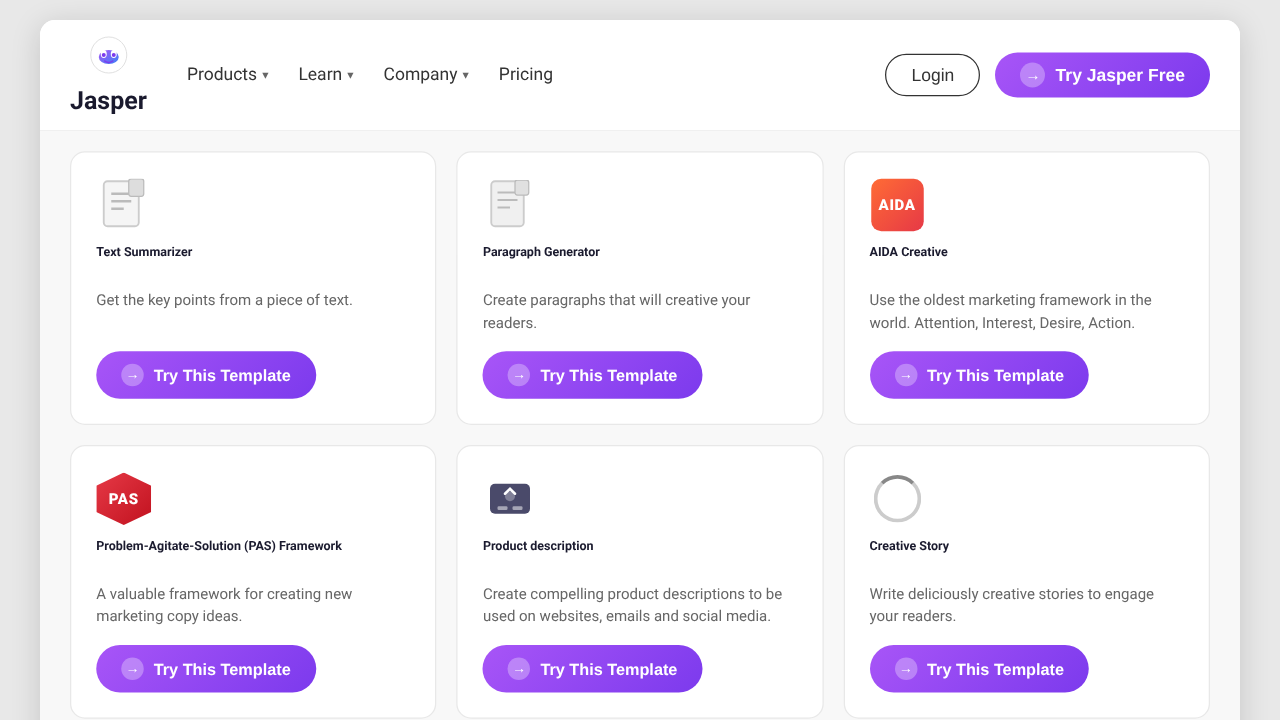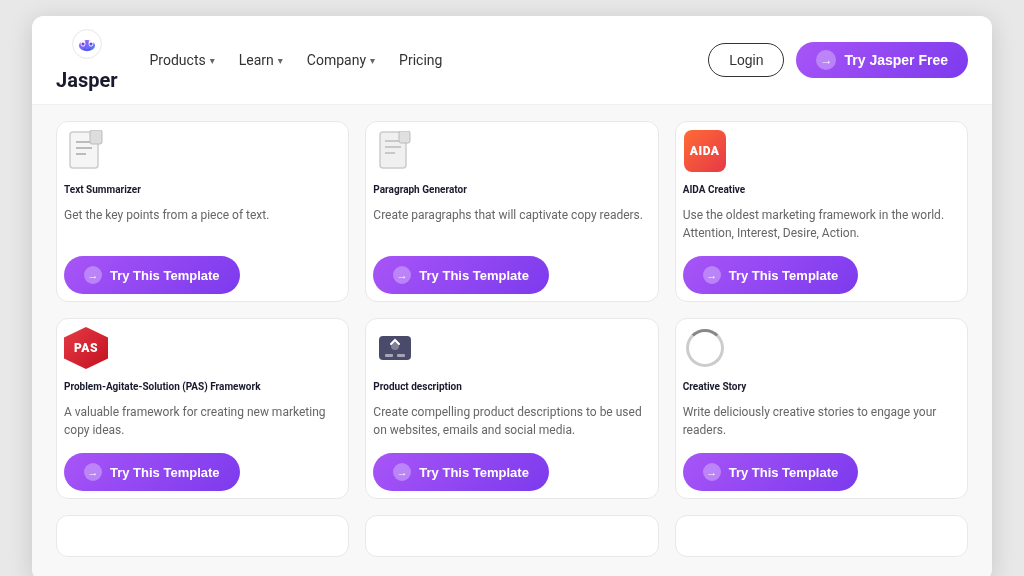--- a/index.html
+++ b/index.html
@@ -105,21 +105,21 @@
       background: #f8f8f8;
     }
     .cards-grid {
       display: grid;
       grid-template-columns: repeat(3, 1fr);
       gap: 16px;
     }
     .card {
       background: #fff;
       border-radius: 12px;
-      padding: 7px;
+      padding: 20px;
       border: 1px solid #e8e8e8;
       display: flex;
       flex-direction: column;
       gap: 10px;
     }
     .card-icon {
       width: 44px;
       height: 44px;
       display: flex;
       align-items: center;
@@ -129,20 +129,21 @@
       font-size: 10px;
       font-weight: 700;
       color: #1a1a2e;
       line-height: 1.3;
     }
     .card-desc {
       font-size: 12px;
       color: #666;
       line-height: 1.5;
       flex: 1;
+      margin-top: 12px;
     }
     .btn-template {
       display: inline-flex;
       align-items: center;
       gap: 8px;
       padding: 10px 20px;
       background: linear-gradient(135deg, #a855f7, #7c3aed);
       color: #fff;
       border-radius: 24px;
       border: none;
@@ -251,21 +252,21 @@
         <div class="card-icon">
           <svg width="32" height="40" viewBox="0 0 32 40" fill="none">
             <rect x="1" y="1" width="26" height="36" rx="3" fill="#f0f0f0" stroke="#ccc" stroke-width="1.5"></rect>
             <line x1="6" y1="10" x2="22" y2="10" stroke="#bbb" stroke-width="1.5"></line>
             <line x1="6" y1="16" x2="22" y2="16" stroke="#bbb" stroke-width="1.5"></line>
             <line x1="6" y1="22" x2="16" y2="22" stroke="#bbb" stroke-width="1.5"></line>
             <rect x="20" y="0" width="11" height="12" rx="2" fill="#e0e0e0" stroke="#bbb" stroke-width="1"></rect>
           </svg>
         </div>
         <div class="card-title">Paragraph Generator</div>
-        <div class="card-desc">Create paragraphs that will captivate copy readers.</div>
+        <div class="card-desc">Create paragraphs that will creative your readers.</div>
         <button class="btn-template">
           <span class="arrow-circle">→</span>
           <span>Try This Template</span>
         </button>
       </div>
 
       <div class="card">
         <div class="card-icon">
           <div style="width:42px;height:42px;background:linear-gradient(135deg,#ff6b35,#e63946);border-radius:8px;display:flex;align-items:center;justify-content:center;color:white;font-weight:900;font-size:12px;letter-spacing:0.5px;">AIDA</div>
         </div>

